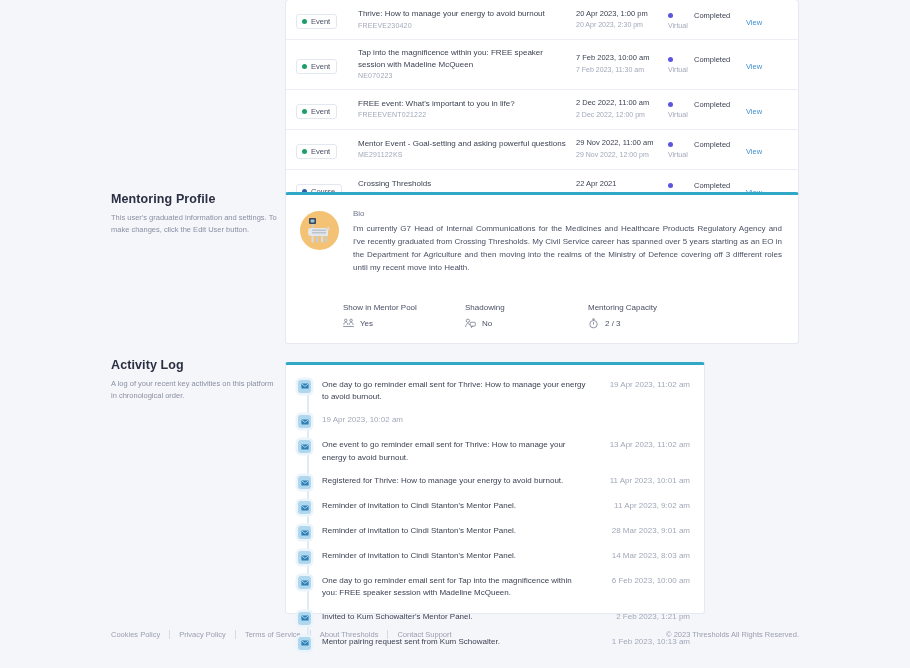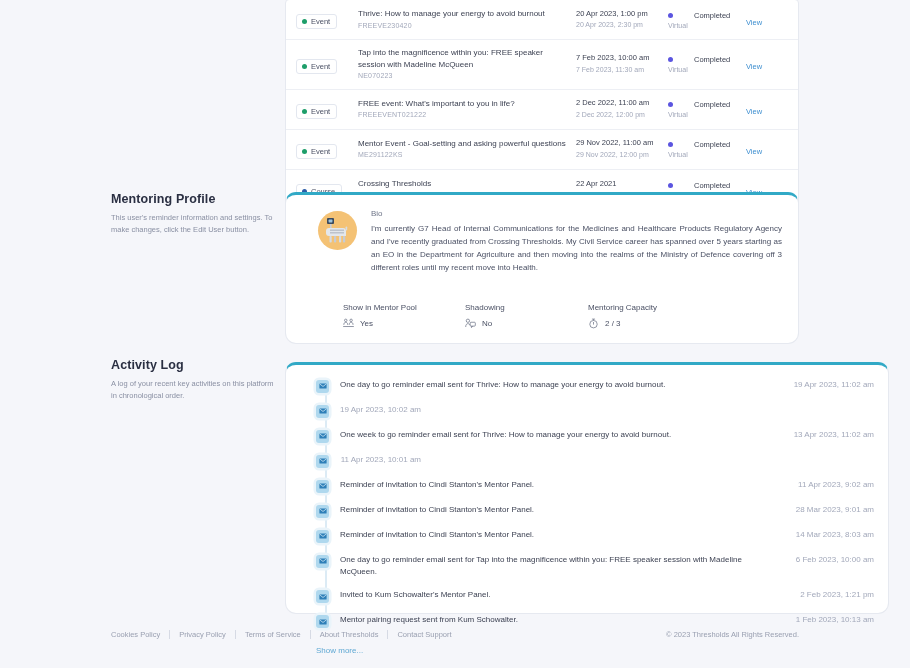--- a/index.html
+++ b/index.html
@@ -65,25 +65,24 @@
     letter-spacing: .1px; margin-bottom: 6px;
   }
   .sec-head p { font-size: 7.5px; color: #8A90A3; line-height: 1.55; }
 
   
   .card {
     position: absolute;
     background: #FFFFFF;
     border: 1px solid #E6E9F0;
     border-top: 3px solid #31A9C6;
-    border-radius: 11px;
-    padding-left: 18px;
+    border-radius: 3px;
   }
   #mentoring-card { left: 285px; top: 192px; width: 514px; height: 152px; }
-  #activity-card  { left: 285px; top: 362px; width: 604px; height: 252px; }
+  #activity-card  { left: 285px; top: 362px; width: 420px; height: 252px; }
 
   
   .mp-body { display: flex; padding: 14px 16px 0 14px; }
   .avatar {
     width: 39px; height: 39px; border-radius: 50%;
     background: #F4C275; flex: 0 0 39px; margin-top: 2px;
     position: relative; overflow: hidden;
   }
   .avatar svg { position: absolute; left: 7px; top: 6px; }
   .mp-text { flex: 1 1 auto; padding-left: 14px; }
@@ -288,21 +287,21 @@
     </div>
     <div class="c-view">
       <a class="view-link" href="#">View</a>
     </div>
   </div>
       </div>
   </div>
 
   <div class="sec-head" style="top:192px;">
     <h2>Mentoring Profile</h2>
-    <p>This user's reminder information and settings. To make changes, click the Edit User button.</p>
+    <p>This user's graduated information and settings. To make changes, click the Edit User button.</p>
   </div>
 
   <div class="card" id="mentoring-card">
     <div class="mp-body">
       <div class="avatar">
         <svg width="25" height="27" viewBox="0 0 25 27">
           <rect x="2" y="1" width="7" height="6" rx="1" fill="#3C4A5C"></rect>
           <rect x="3.6" y="2.6" width="3.8" height="2.8" rx="0.6" fill="#9CC4E0"></rect>
           <rect x="5" y="7" width="1.6" height="4" fill="#C9CFD8"></rect>
           <path d="M4 11 h14 a3 3 0 0 1 3 3 v5 h-17 a3 3 0 0 1 -3 -3 v-2 a3 3 0 0 1 3 -3 z" fill="#E3E7EC"></path>
@@ -390,30 +389,31 @@
     </div>
     <div class="al-time">19 Apr 2023, 10:02 am</div>
   </div>
   <div class="al-row">
     <div class="al-icon">
       <svg width="8" height="6" viewBox="0 0 12 9">
         <rect x="0.6" y="0.6" width="10.8" height="7.8" rx="1" fill="#2E7FB8"></rect>
         <path d="M1.3 1.6 L6 5.2 L10.7 1.6" fill="none" stroke="#DCEEF8" stroke-width="1.1" stroke-linejoin="round"></path>
       </svg>
     </div>
-    <div class="al-text">One week to go reminder email sent for Thrive: How to manage your energy to avoid burnout.</div>
+    <div class="al-text">One event to go reminder email sent for Thrive: How to manage your energy to avoid burnout.</div>
     <div class="al-time">13 Apr 2023, 11:02 am</div>
   </div>
   <div class="al-row">
     <div class="al-icon">
       <svg width="8" height="6" viewBox="0 0 12 9">
         <rect x="0.6" y="0.6" width="10.8" height="7.8" rx="1" fill="#2E7FB8"></rect>
         <path d="M1.3 1.6 L6 5.2 L10.7 1.6" fill="none" stroke="#DCEEF8" stroke-width="1.1" stroke-linejoin="round"></path>
       </svg>
     </div>
+    <div class="al-text">Registered for Thrive: How to manage your energy to avoid burnout.</div>
     <div class="al-time">11 Apr 2023, 10:01 am</div>
   </div>
   <div class="al-row">
     <div class="al-icon">
       <svg width="8" height="6" viewBox="0 0 12 9">
         <rect x="0.6" y="0.6" width="10.8" height="7.8" rx="1" fill="#2E7FB8"></rect>
         <path d="M1.3 1.6 L6 5.2 L10.7 1.6" fill="none" stroke="#DCEEF8" stroke-width="1.1" stroke-linejoin="round"></path>
       </svg>
     </div>
     <div class="al-text">Reminder of invitation to Cindi Stanton's Mentor Panel.</div>

